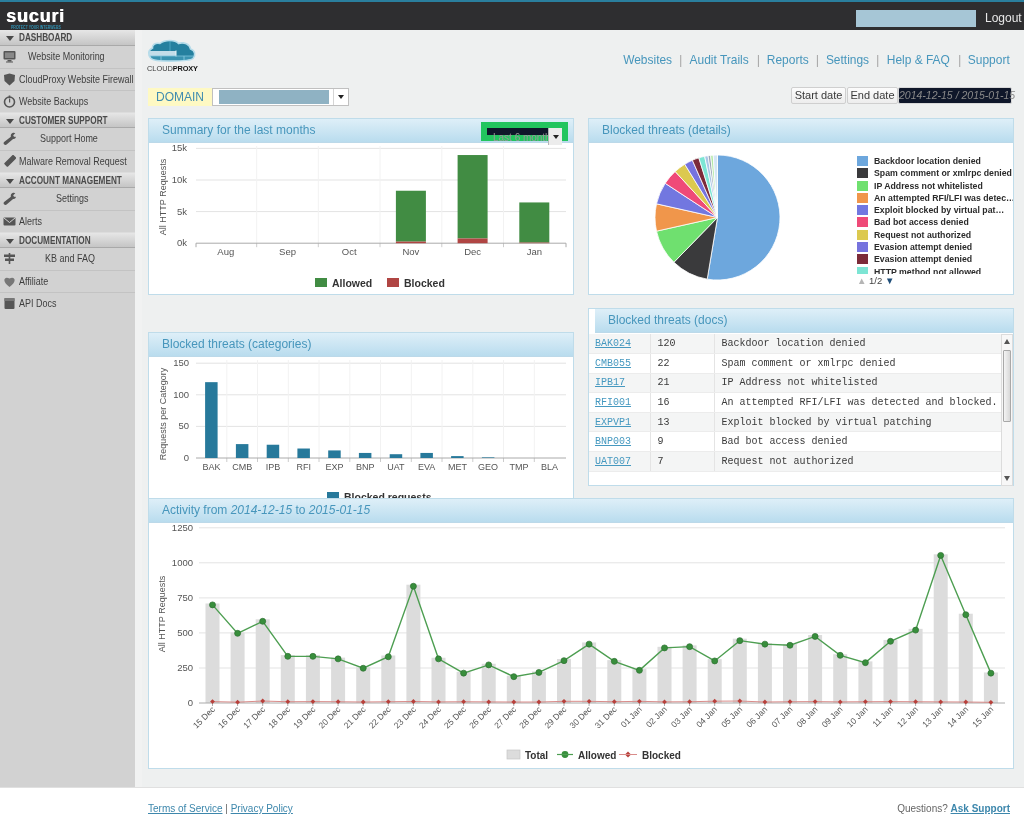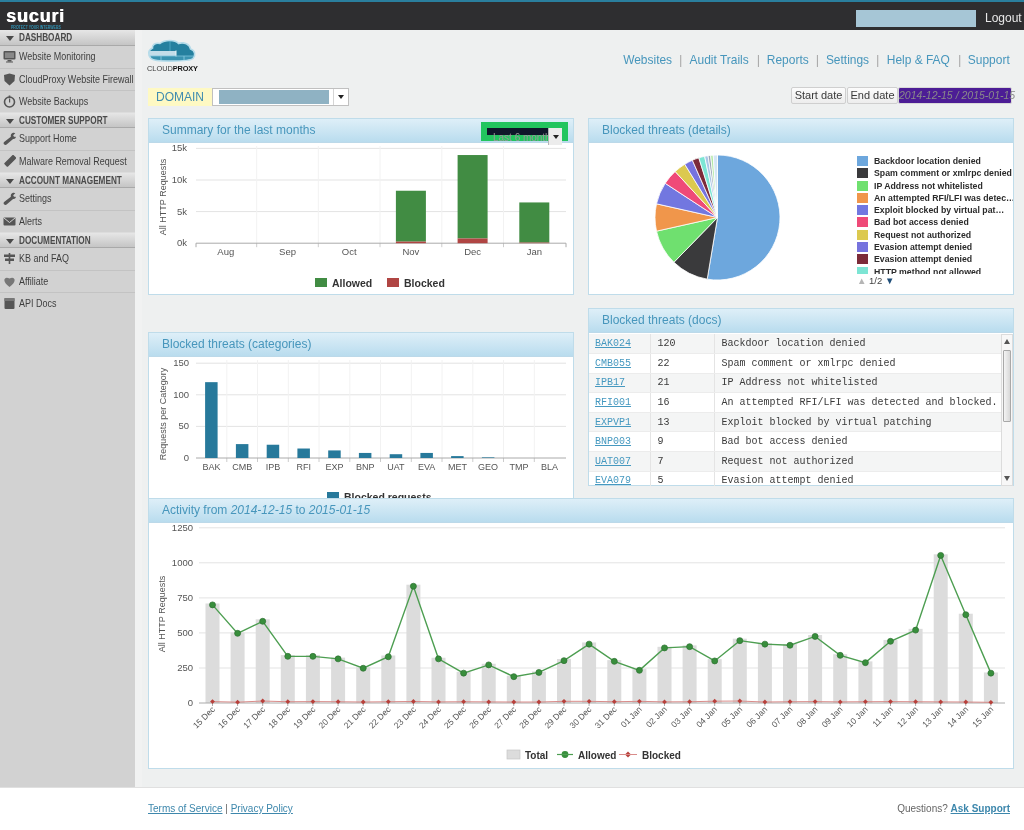--- a/index.html
+++ b/index.html
@@ -14,38 +14,38 @@
 
 
 #sidebar { position:absolute; left:0; top:30px; width:135px; height:800px; background:#d2d2d2; }
 #sidebarstrip { position:absolute; left:135px; top:30px; width:7px; height:800px; background:#f1f2f2; }
 .shdr { position:relative; height:16px; background:linear-gradient(#e6e6e6,#c5c5c5); border-bottom:1px solid #a9a9a9; border-top:1px solid #dcdcdc; color:#4a4a4a; font-size:10.5px; font-weight:bold; line-height:15.5px; padding-left:19px; white-space:nowrap; overflow:hidden; }
 .shdr span.t, .sitem span.t { display:inline-block; transform:scaleX(0.78); transform-origin:0 50%; }
 .shdr .tri { position:absolute; left:6px; top:6px; width:0; height:0; border-left:4px solid transparent; border-right:4px solid transparent; border-top:5px solid #4a4a4a; }
 .sitem { position:relative; height:22px; border-top:1px solid #c3c3c3; color:#3e3e3e; font-size:11.5px; line-height:21.5px; padding-left:19px; white-space:nowrap; overflow:hidden; }
 .sitem:first-child { border-top:none; }
 .sicon { position:absolute; left:3px; top:4px; width:13px; height:13px; }
-#sidebar .first { border-top:none; }
+#sidebar .first { border-top:none;text-align:center; }
 
 
 #cloudlogo { position:absolute; left:147px; top:39px; }
 #cloudtext { position:absolute; left:147px; top:63.5px; font-size:8px; color:#3a3a3a; transform:scaleX(0.92); transform-origin:0 0; white-space:nowrap; }
 #cloudtext b { color:#151515; letter-spacing:-0.2px; }
 #nav { position:absolute; left:0px; top:52px; width:1012px; text-align:right; font-size:13px; color:#aaa; }
 #nav a { color:#4796bc; text-decoration:none; margin:0 5px; display:inline-block; transform:scaleX(0.92); }
 #nav a:last-child { margin-right:0; }
 
 
 #domainlab { position:absolute; left:148px; top:88px; width:64px; height:18px; background:#fef9c3; color:#3f8cb0; font-size:12px; line-height:18px; text-align:center; }
 #domainsel { position:absolute; left:212px; top:88px; width:137px; height:18px; background:#fff; border:1px solid #c0c0c0; }
 #domainred { position:absolute; left:219px; top:90px; width:110px; height:14px; background:#8fb2c3; }
 #domainarr { position:absolute; left:333px; top:89px; width:14px; height:16px; border-left:1px solid #d5d5d5; text-align:center; }
 #domainarr .tri { margin:6px auto 0; width:0; height:0; border-left:3.5px solid transparent; border-right:3.5px solid transparent; border-top:4.5px solid #222; }
 .datebtn { position:absolute; top:87px; height:17px; background:linear-gradient(#fcfcfc,#ededed); border:1px solid #cfcfcf; border-radius:2px; color:#3a3a3a; font-size:11px; line-height:15px; text-align:center; }
-#daterange { position:absolute; left:898px; top:87px; width:114px; height:17px; background:#4c1d95; border:1px solid #d8d8d8; border-radius:2px; color:#8a8a8a; font-size:10.5px; font-style:italic; line-height:15px; text-align:left; white-space:nowrap; }
+#daterange { position:absolute; left:898px; top:87px; width:114px; height:17px; background:#0f172a; border:1px solid #d8d8d8; border-radius:2px; color:#8a8a8a; font-size:10.5px; font-style:italic; line-height:15px; text-align:left; white-space:nowrap; }
 
 
 .panel { position:absolute; background:#fff; border:1px solid #bfdcea; }
 .phdr { height:24px; background:linear-gradient(#deeff8,#b9dcee); border-bottom:1px solid #bcd9e9; color:#4796bc; font-size:12px; line-height:23px; padding-left:13px; }
 .phdr i { font-style:italic; }
 
 
 #docstable { position:absolute; left:0; top:0; width:412px; font-family:"Liberation Mono", monospace; font-size:10px; color:#3a3a3a; border-collapse:collapse; }
 #docstable td { height:19.6px; border-bottom:1px solid #ececec; padding:0; vertical-align:middle; }
 #docstable tr.odd td { background:#f4f5f5; }
@@ -298,21 +298,21 @@
         <text x="339.1" y="112.0" font-size="9" fill="#555" text-anchor="middle">GEO</text>
         <rect x="332.9" y="99.37" width="12.5" height="0.63" fill="#27799b"></rect>
         <text x="369.9" y="112.0" font-size="9" fill="#555" text-anchor="middle">TMP</text>
         <text x="400.6" y="112.0" font-size="9" fill="#555" text-anchor="middle">BLA</text>
         <text x="17" y="56" font-size="9" fill="#555" text-anchor="middle" transform="rotate(-90 17 56)">Requests per Category</text>
         <rect x="178" y="134" width="12" height="10" fill="#27799b"></rect>
         <text x="195" y="143" font-size="10.5" font-weight="bold" fill="#333">Blocked requests</text>
       </svg></div>
 </div>
 
-<div class="panel" style="left:588px; top:308px; width:426px; height:178px;">
+<div class="panel" style="left:588px; top:308px; width:426px; height:178px;padding-left:6px;">
   <div class="phdr">Blocked threats (docs)</div>
   <div style="position:absolute; left:0; top:25px; width:424px; height:152px; overflow:hidden;">
     <table id="docstable">
       <tbody>
           <tr class="odd">
             <td class="c1"><a href="#">BAK024</a></td>
             <td class="c2">120</td>
             <td class="c3">Backdoor location denied</td>
           </tr>
       <tr>
@@ -337,25 +337,20 @@
           </tr>
       <tr>
             <td class="c1"><a href="#">BNP003</a></td>
             <td class="c2">9</td>
             <td class="c3">Bad bot access denied</td>
           </tr>
       <tr class="odd">
             <td class="c1"><a href="#">UAT007</a></td>
             <td class="c2">7</td>
             <td class="c3">Request not authorized</td>
-          </tr>
-      <tr>
-            <td class="c1"><a href="#">EVA079</a></td>
-            <td class="c2">5</td>
-            <td class="c3">Evasion attempt denied</td>
           </tr>
     </tbody>
       </table>
     <div id="sbar">
       <div class="arrow" style="top:4px; border-left:3px solid transparent; border-right:3px solid transparent; border-bottom:5px solid #555; width:0; height:0;"></div>
       <div class="arrow" style="bottom:4px; border-left:3px solid transparent; border-right:3px solid transparent; border-top:5px solid #555; width:0; height:0;"></div>
       <div id="sbthumb"></div>
     </div>
   </div>
 </div>

